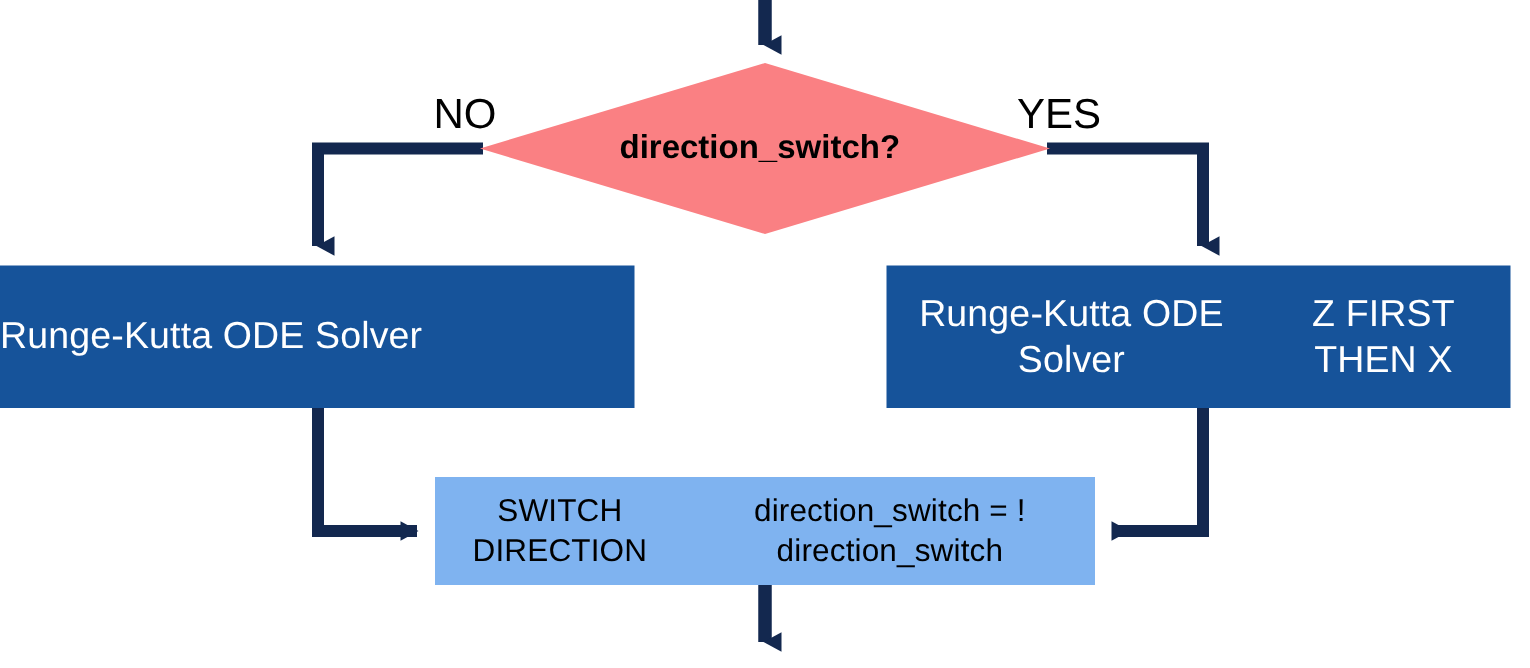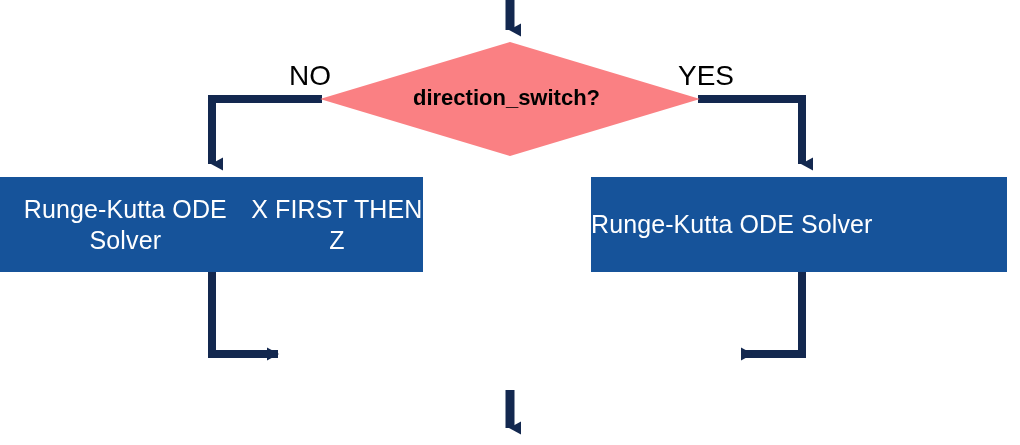--- a/index.html
+++ b/index.html
@@ -87,21 +87,25 @@
   </svg>
 
   <div class="decision-label" style="left: 413px; top: 85px;">direction_switch?</div>
 
   <div class="edge-label" style="left: 289px; top: 60px;">NO</div>
 
   <div class="edge-label" style="left: 678px; top: 60px;">YES</div>
 
   <div class="proc-box" style="left: 0px; top: 177px; width: 423px; height: 95px; background: #16539A;">
     <div>Runge-Kutta ODE Solver</div>
-    <div>X FIRST THEN Z</div>
   </div>
 
   <div class="proc-box" style="left: 591px; top: 177px; width: 416px; height: 95px; background: #16539A;">
     <div>Runge-Kutta ODE Solver</div>
+    <div>Z FIRST THEN X</div>
   </div>
 
+  <div class="proc-box light" style="left: 290px; top: 318px; width: 440px; height: 72px; background: #7FB3F0;">
+    <div>SWITCH DIRECTION</div>
+    <div>direction_switch = ! direction_switch</div>
+  </div>
 
 </div>
 
 </body></html>

